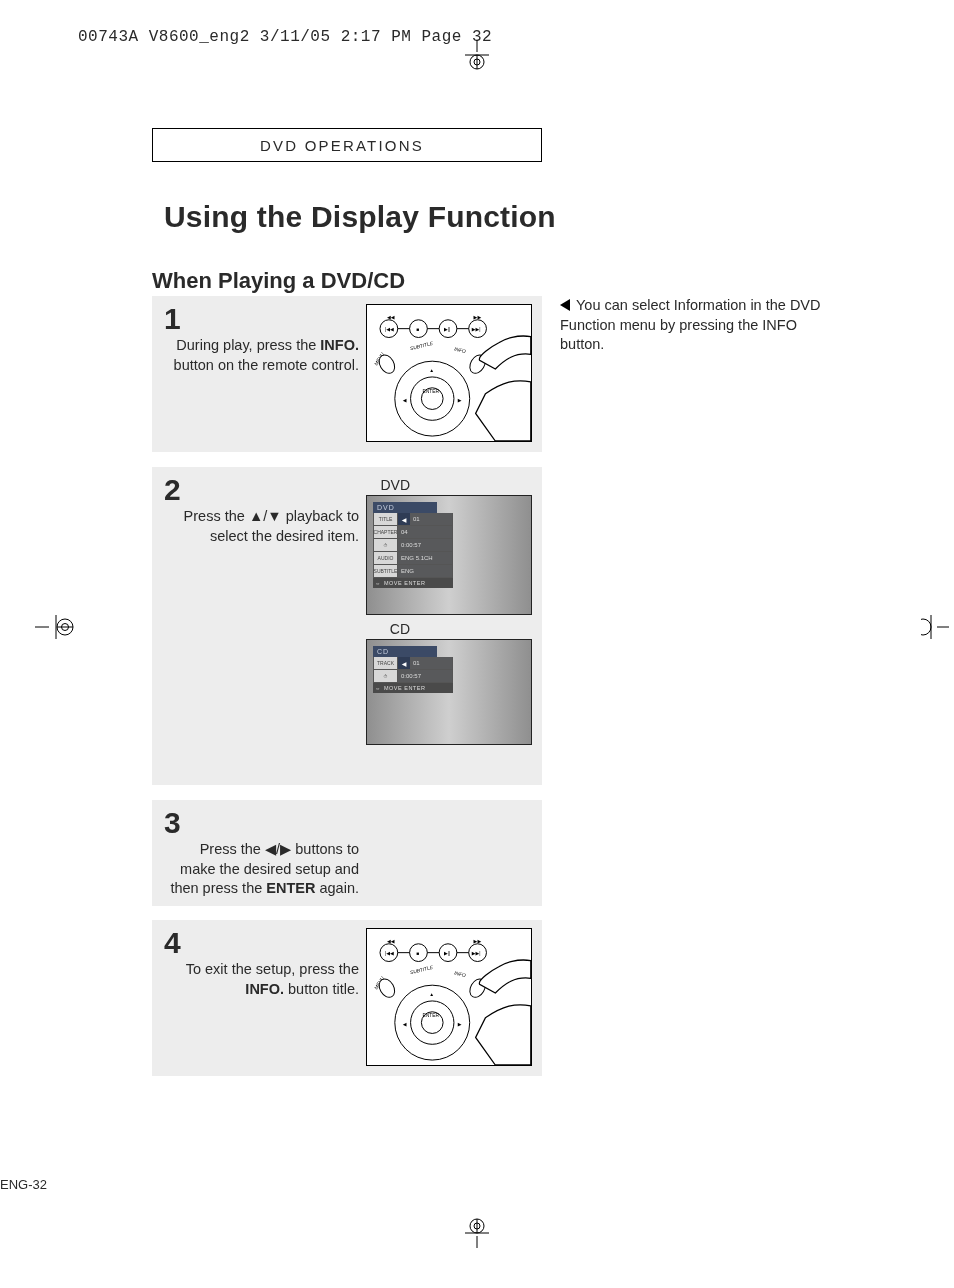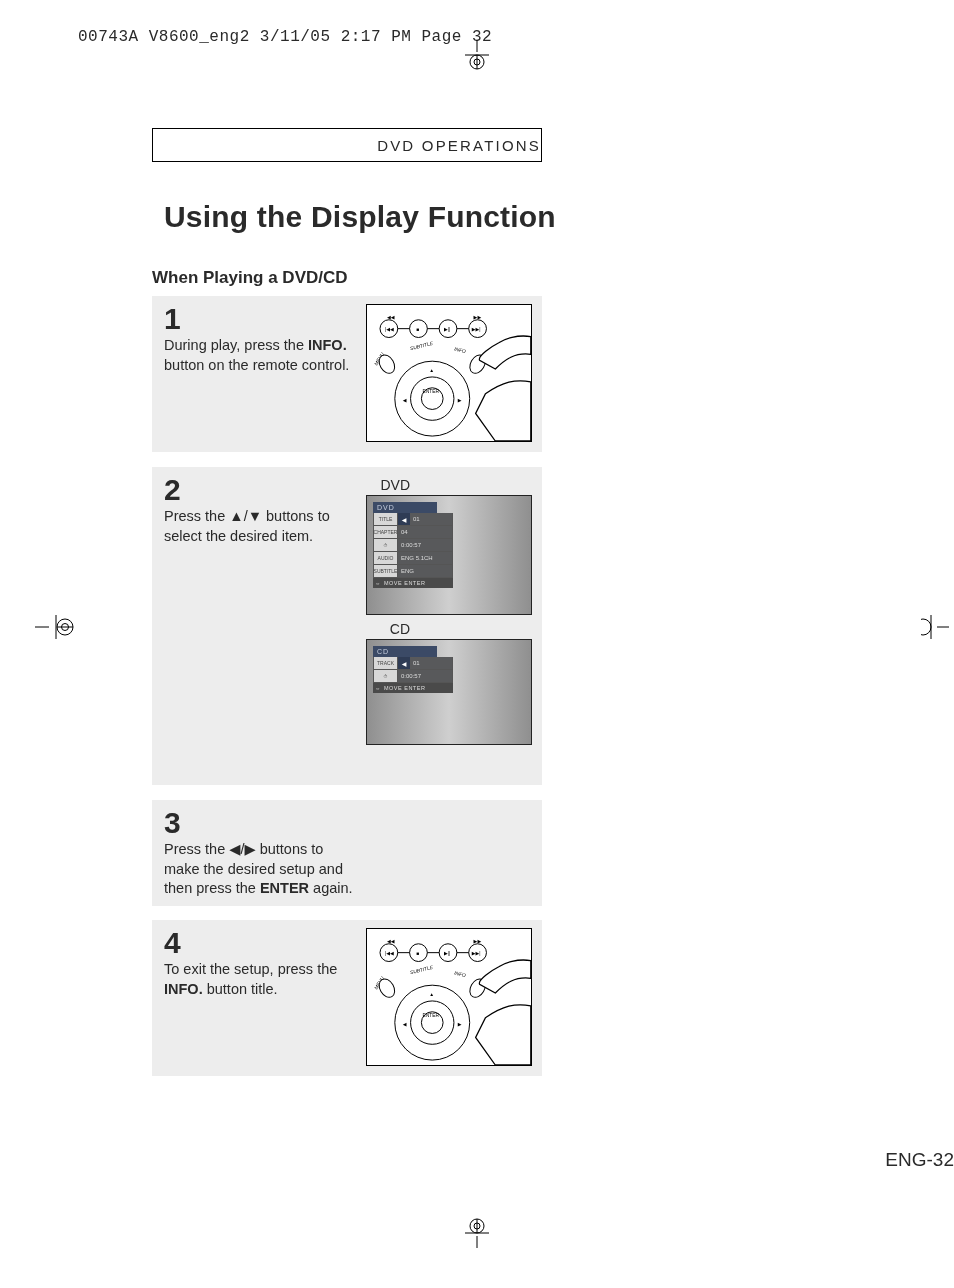--- a/index.html
+++ b/index.html
@@ -55,36 +55,35 @@
     width: 390px;
     height: 34px;
     border: 1.5px solid #000;
     box-sizing: border-box;
     display: flex;
     align-items: center;
     padding-left: 107px;
     font-size: 15px;
     letter-spacing: 2.2px;
     font-family: Arial, sans-serif;
-    justify-content: flex-end;
   }
   .main-title {
     position: absolute;
     top: 200px;
     left: 152px;
     font-size: 30px;
     font-weight: bold;
     letter-spacing: 0.2px;
     margin-left: 12px;
   }
   .sub-title {
     position: absolute;
     top: 268px;
     left: 152px;
-    font-size: 17px;
+    font-size: 22px;
     font-weight: bold;
   }
   .step-block {
     position: absolute;
     left: 152px;
     width: 390px;
     background: #ededed;
     box-sizing: border-box;
     padding: 8px 12px 8px 12px;
   }
@@ -95,20 +94,21 @@
   .step-num {
     font-size: 30px;
     font-weight: bold;
     line-height: 1;
   }
   .step-text {
     font-size: 14.5px;
     line-height: 1.35;
     max-width: 195px;
     margin-top: 2px;
+    text-align: right;
   }
   .step-text b { font-weight: bold; }
   .illus {
     position: absolute;
     right: 10px;
     top: 8px;
     border: 1px solid #000;
     background: #fff;
     box-sizing: border-box;
   }
@@ -203,25 +203,25 @@
     display:inline-block;
     width:0;height:0;
     border-top:6px solid transparent;
     border-bottom:6px solid transparent;
     border-right:10px solid #000;
     margin-right:6px;
     vertical-align: -1px;
   }
   .page-num {
     position: absolute;
-    bottom: 117px;
+    bottom: 96px;
     left: 0;
     width: 100%;
-    text-align: right;
-    font-size: 19px;
+    text-align: left;
+    font-size: 13px;
   }
   
   .remote-svg { width:100%; height:100%; display:block; }
   .hand path { fill:#fff; stroke:#000; stroke-width:1.3; }
   .btncirc { fill:#fff; stroke:#000; stroke-width:1; }
   .btntxt { font-size:5px; fill:#000; font-family:Arial; }
   .tinylabel { font-size:5px; fill:#000; font-family:Arial; font-style:italic; }
 </style>
 </head>
 <body>
@@ -307,21 +307,21 @@
             <path d="M166,50 C150,48 140,55 130,65 L114,56 C112,52 126,42 134,38 C140,34 152,30 166,32 Z"></path>
             <path d="M166,78 C150,75 138,78 120,90 L110,110 L130,138 L166,138 Z"></path>
           </g>
       </svg>
     </div>
   </div>
 
   <div class="step-block step2">
     <div class="step-num">2</div>
     <div class="step-text">
-      <span>Press the </span><span>▲/▼</span><span> buttons to select the desired item.</span>
+      <span>Press the </span><span>▲/▼</span><span> playback to select the desired item.</span>
     </div>
     <div class="screen-label label-dvd">DVD</div>
     <div class="screen-box screen-dvd">
       <div class="osd">
         <div class="osd-title">DVD</div>
         <div class="osd-row">
             <div class="osd-tag">TITLE</div>
             <div class="osd-sel">◀</div>
             <div class="osd-val">01</div>
           </div>
@@ -407,15 +407,18 @@
         <text x="36" y="98" class="btntxt">◀</text>
         <text x="92" y="98" class="btntxt">▶</text>
         <g class="hand">
             <path d="M166,50 C150,48 140,55 130,65 L114,56 C112,52 126,42 134,38 C140,34 152,30 166,32 Z"></path>
             <path d="M166,78 C150,75 138,78 120,90 L110,110 L130,138 L166,138 Z"></path>
           </g>
       </svg>
     </div>
   </div>
 
+  <div class="side-note note1">
+    <span class="tri-left"></span><span>You can select Information in the DVD Function menu by pressing the INFO button.</span>
+  </div>
 
   <div class="page-num">ENG-32</div>
 </div>
 
 </body></html>

